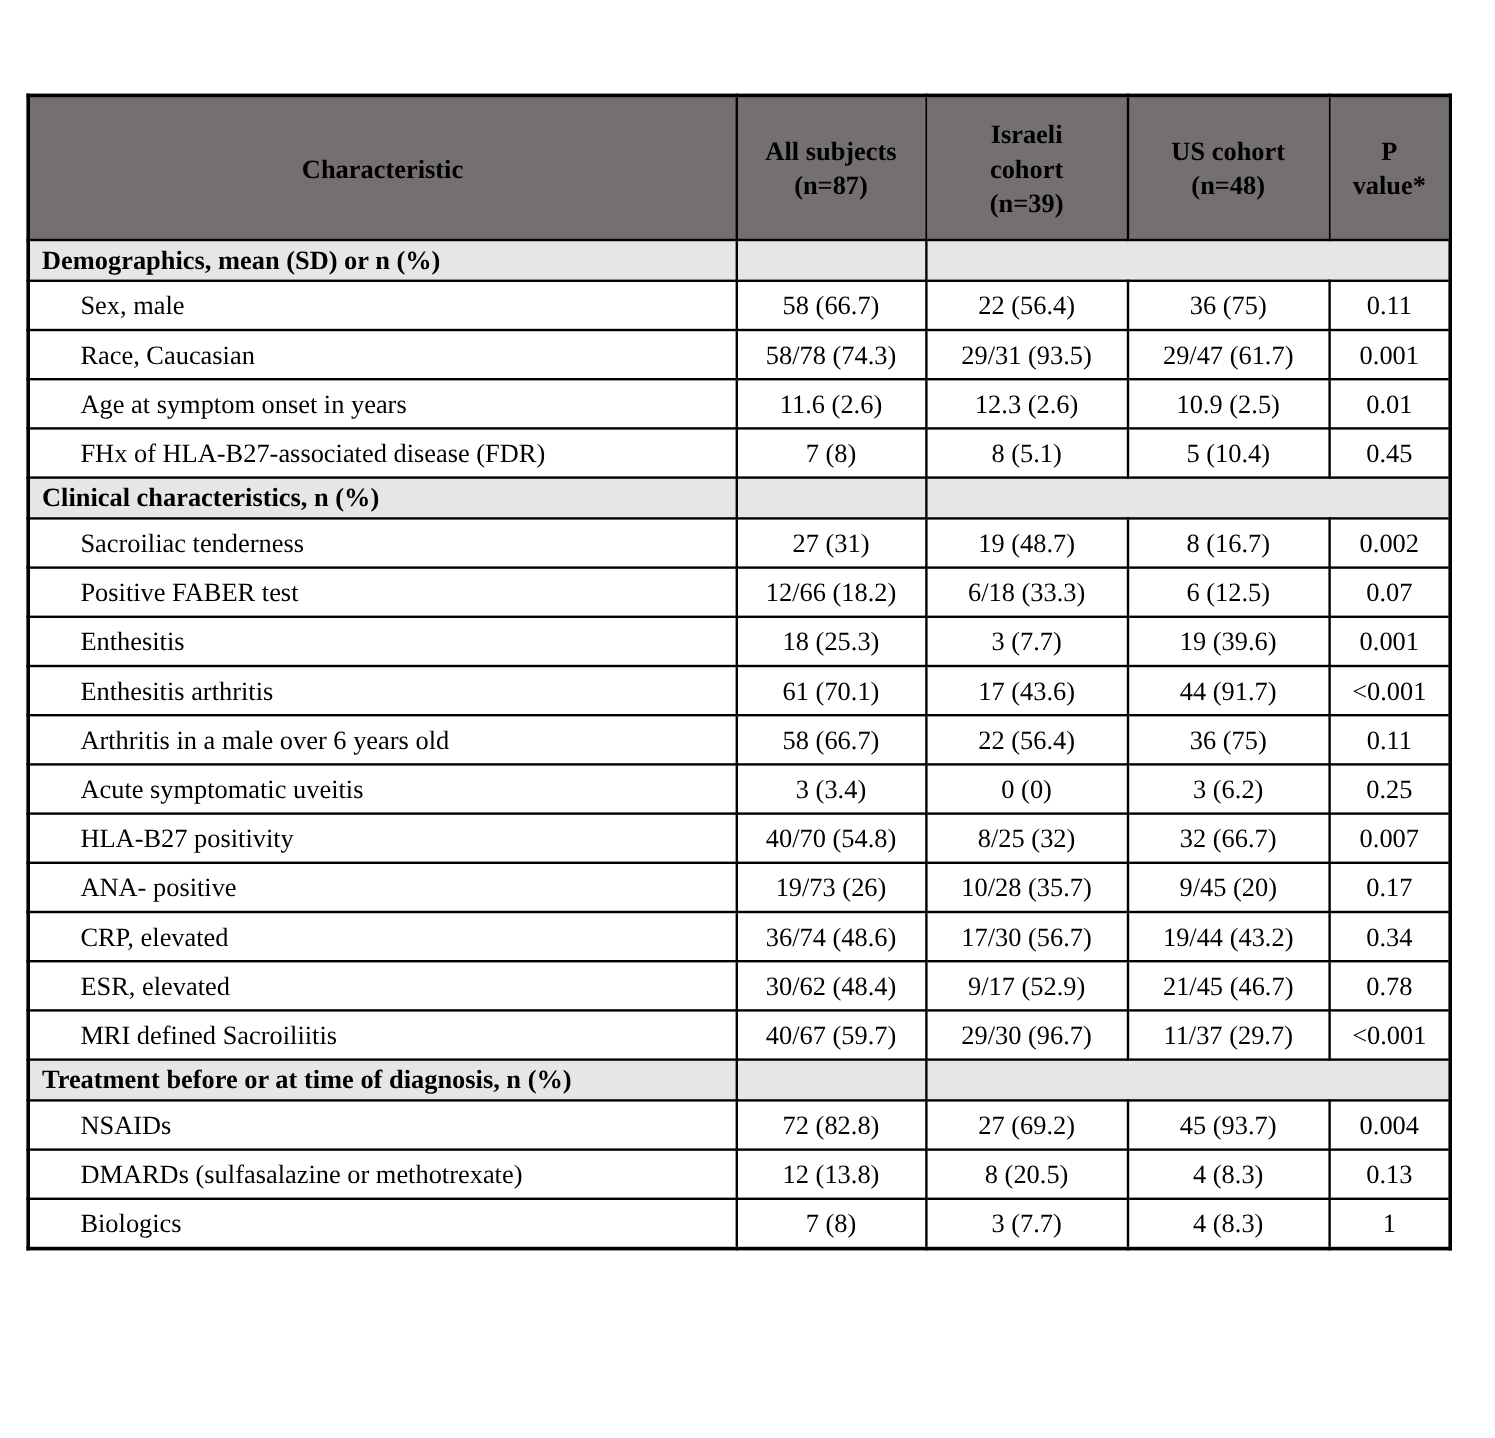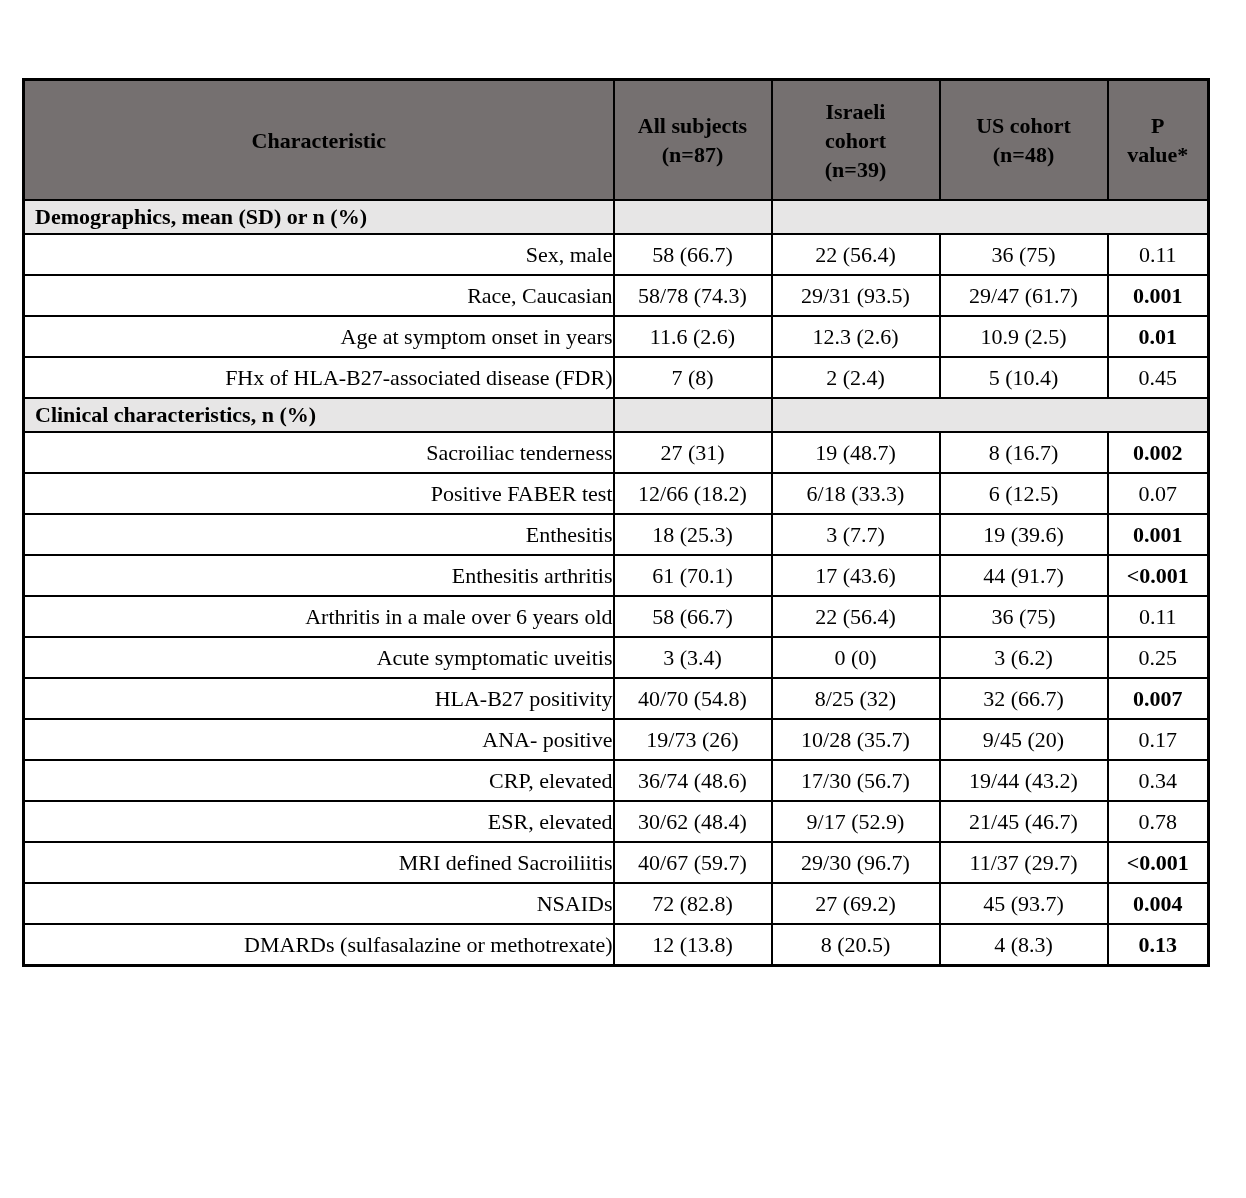--- a/index.html
+++ b/index.html
@@ -53,29 +53,29 @@
     text-align: left;
     padding-left: 10px;
   }
   tr.data-row td {
     height: 39px;
     background: #ffffff;
     font-size: 22px;
     vertical-align: middle;
   }
   tr.data-row td.char-cell {
-    text-align: right;
+    text-align: left;
     padding-left: 42px;
   }
   tr.data-row td.value-cell,
   tr.data-row td.p-cell {
     text-align: center;
   }
   td.p-cell.bold {
-    font-weight: bold;
+    font-weight: normal;
   }
 </style>
 </head>
 <body>
 
 <div class="page">
   <table class="paper-table">
     <colgroup>
       <col style="width:590px">
       <col style="width:158px">
@@ -120,21 +120,21 @@
         <tr class="data-row">
           <td class="char-cell">Age at symptom onset in years</td>
           <td class="value-cell">11.6 (2.6)</td>
           <td class="value-cell">12.3 (2.6)</td>
           <td class="value-cell">10.9 (2.5)</td>
           <td class="p-cell bold">0.01</td>
         </tr>
         <tr class="data-row">
           <td class="char-cell">FHx of HLA-B27-associated disease (FDR)</td>
           <td class="value-cell">7 (8)</td>
-          <td class="value-cell">2 (2.4)</td>
+          <td class="value-cell">8 (5.1)</td>
           <td class="value-cell">5 (10.4)</td>
           <td class="p-cell">0.45</td>
         </tr>
         <tr class="section-row">
           <td class="section-title">Clinical characteristics, n (%)</td>
           <td></td>
           <td colspan="3"></td>
         </tr>
         <tr class="data-row">
           <td class="char-cell">Sacroiliac tenderness</td>
@@ -206,29 +206,41 @@
           <td class="value-cell">21/45 (46.7)</td>
           <td class="p-cell">0.78</td>
         </tr>
         <tr class="data-row">
           <td class="char-cell">MRI defined Sacroiliitis</td>
           <td class="value-cell">40/67 (59.7)</td>
           <td class="value-cell">29/30 (96.7)</td>
           <td class="value-cell">11/37 (29.7)</td>
           <td class="p-cell bold">&lt;0.001</td>
         </tr>
+        <tr class="section-row">
+          <td class="section-title">Treatment before or at time of diagnosis, n (%)</td>
+          <td></td>
+          <td colspan="3"></td>
+        </tr>
         <tr class="data-row">
           <td class="char-cell">NSAIDs</td>
           <td class="value-cell">72 (82.8)</td>
           <td class="value-cell">27 (69.2)</td>
           <td class="value-cell">45 (93.7)</td>
           <td class="p-cell bold">0.004</td>
         </tr>
         <tr class="data-row">
           <td class="char-cell">DMARDs (sulfasalazine or methotrexate)</td>
           <td class="value-cell">12 (13.8)</td>
           <td class="value-cell">8 (20.5)</td>
           <td class="value-cell">4 (8.3)</td>
           <td class="p-cell bold">0.13</td>
         </tr>
+        <tr class="data-row">
+          <td class="char-cell">Biologics</td>
+          <td class="value-cell">7 (8)</td>
+          <td class="value-cell">3 (7.7)</td>
+          <td class="value-cell">4 (8.3)</td>
+          <td class="p-cell">1</td>
+        </tr>
       </tbody>
   </table>
 </div>
 
 </body></html>

